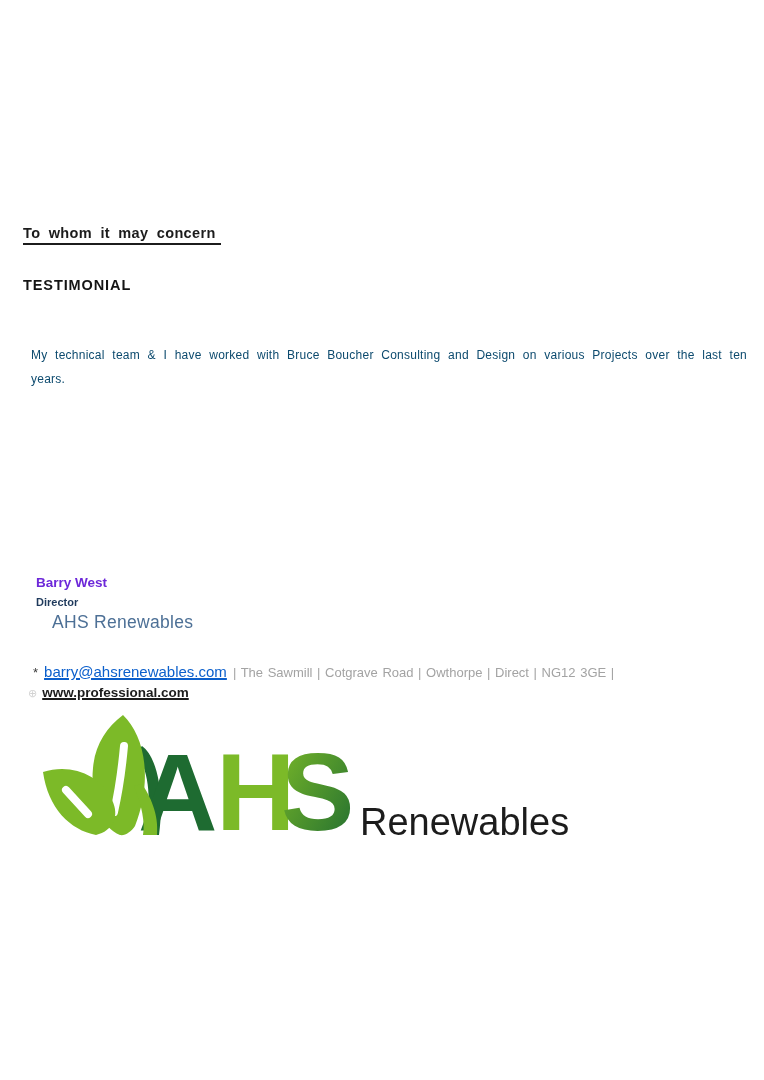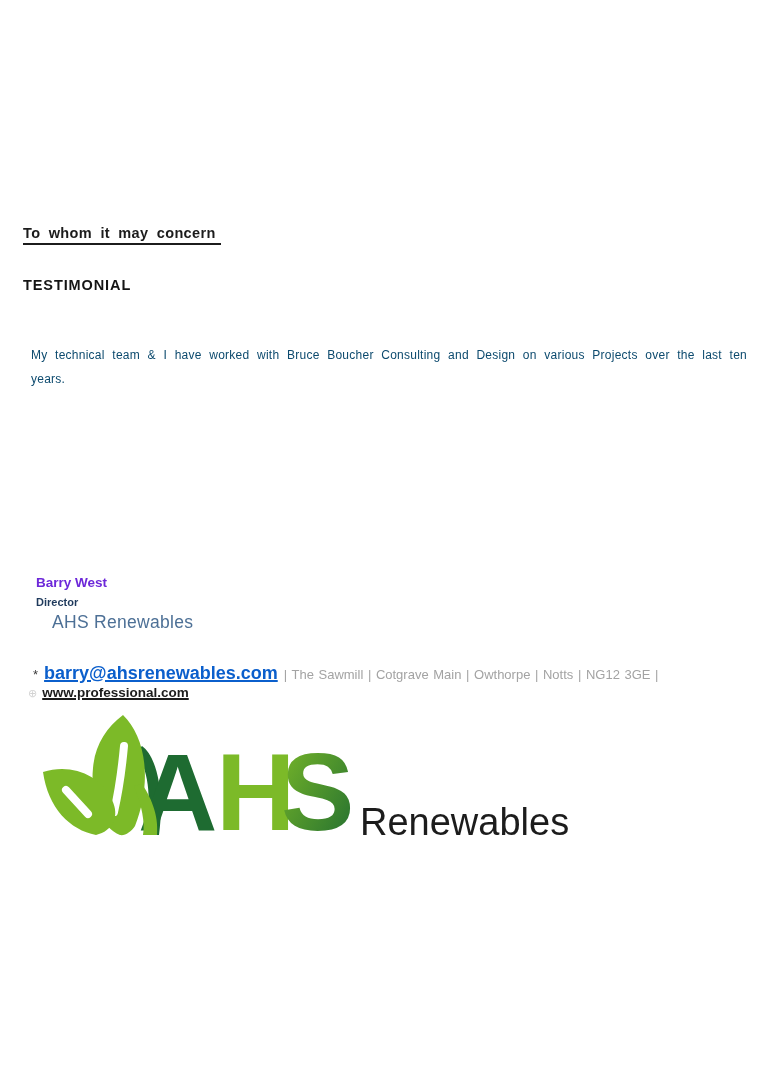--- a/index.html
+++ b/index.html
@@ -53,21 +53,21 @@
   .sig-contact {
     position: absolute; left: 36px; top: 641px;
     font-size: 13px; color: #8c8c8c; word-spacing: 1.5px;
   }
   .sig-email-row {
     position: absolute; left: 33px; top: 663px;
     font-size: 13px; white-space: nowrap;
   }
   .email-bullet { color: #3a3a3a; font-size: 13px; margin-right: 6px; }
   .email-link {
-    font-size: 18px; font-weight: bold; color: #0b5fcc;
+    font-size: 15px; font-weight: normal; color: #0b5fcc;
     text-decoration: underline; text-decoration-thickness: 1.5px;
     cursor: pointer;
   }
   .sig-address { color: #a3a3a3; margin-left: 6px; word-spacing: 1px; }
   .sig-web-row {
     position: absolute; left: 28px; top: 685px;
     font-size: 13px; white-space: nowrap;
   }
   .web-bullet { color: #d2d2d2; font-size: 11px; margin-right: 5px; }
   .web-link {
@@ -92,21 +92,21 @@
   <div class="doc-heading">TESTIMONIAL</div>
 
   <p class="para para-1">My technical team &amp; I have worked with Bruce Boucher Consulting and Design on various Projects over the last ten years.</p>
 
 
   <div class="sig-name">Barry West</div>
   <div class="sig-title">Director</div>
   <div class="sig-company">AHS Renewables</div>
 
   <div class="sig-email-row">
-    <span class="email-bullet">*</span><span class="email-link">barry@ahsrenewables.com</span><span class="sig-address">| The Sawmill | Cotgrave Main | Owthorpe | Notts | NG12 3GE |</span>
+    <span class="email-bullet">*</span><span class="email-link">barry@ahsrenewables.com</span><span class="sig-address">| The Sawmill | Cotgrave Road | Owthorpe | Direct | NG12 3GE |</span>
   </div>
 
   <div class="sig-web-row">
     <span class="web-bullet">⊕</span><span class="web-link">www.professional.com</span>
   </div>
 
   <svg class="logo-svg" width="540" height="140" viewBox="0 0 540 140">
     <defs>
       <linearGradient id="sGrad" x1="0%" y1="0%" x2="100%" y2="100%">
         <stop offset="0%" stop-color="#7CBA28"></stop>

